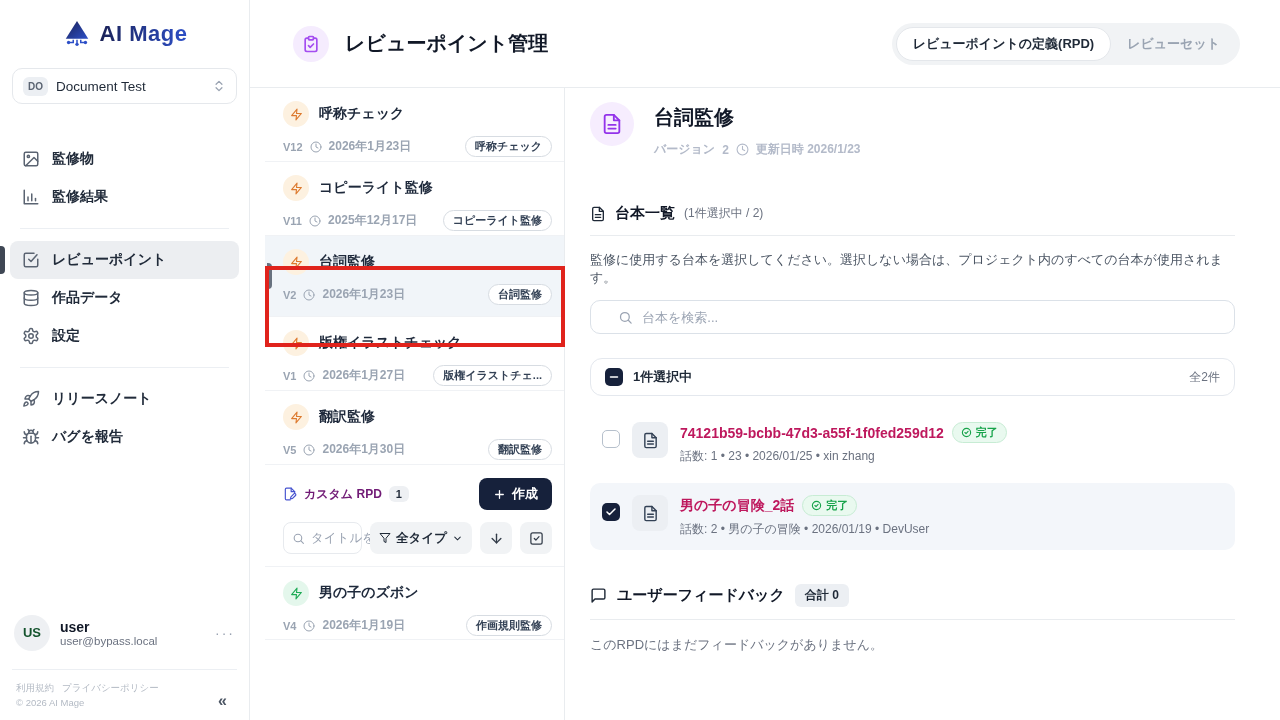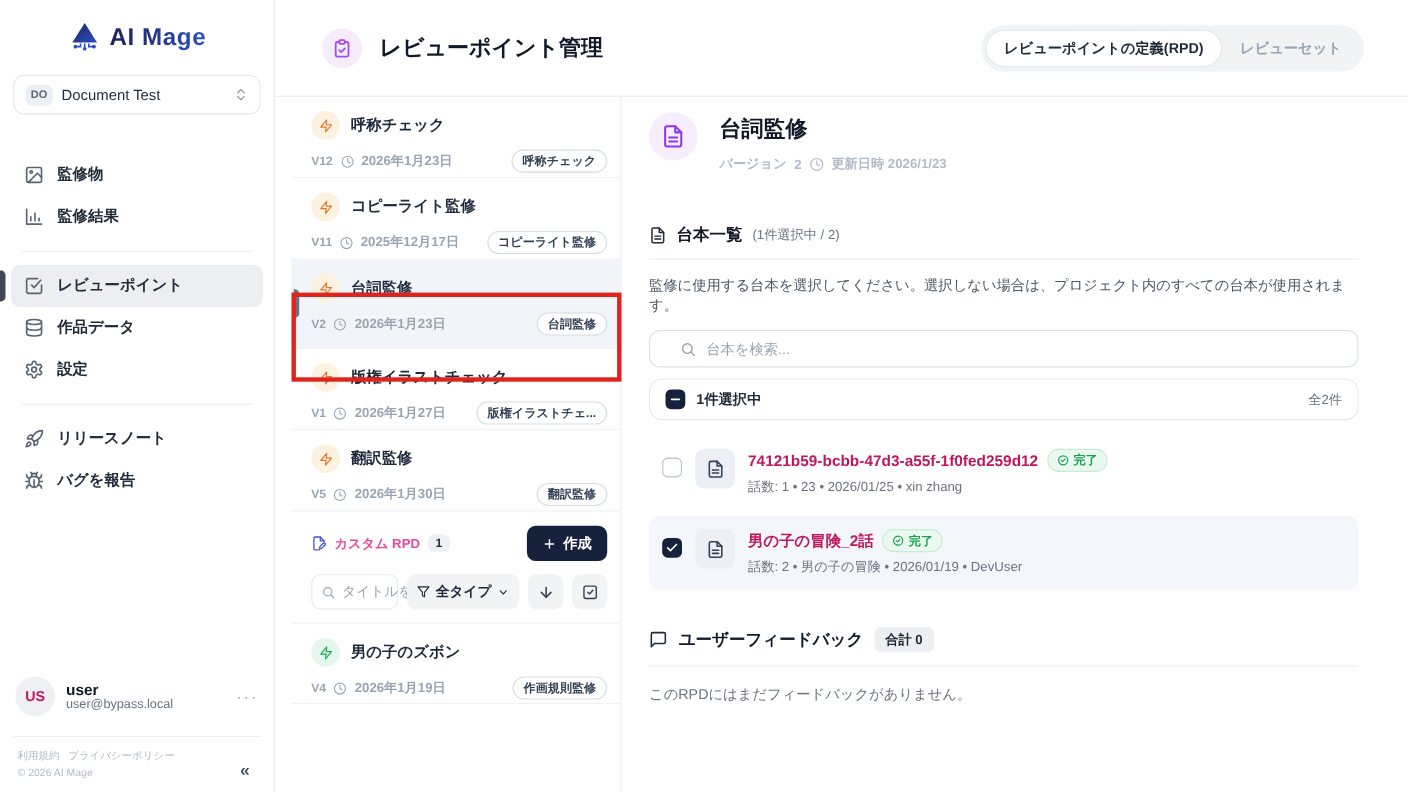--- a/index.html
+++ b/index.html
@@ -23,21 +23,21 @@
   .nav { margin-top:36px; padding:0 10px; }
   .nav-item { position:relative; display:flex; align-items:center; gap:12px; height:38px;
     padding:0 12px; border-radius:8px; font-size:14px; font-weight:700; color:#212b3a; cursor:pointer; }
   .nav-item .nico { color:#5b6472; }
   .nav-item.active { background:#eceef1; }
   .active-pill { position:absolute; left:-10px; top:50%; transform:translateY(-50%);
     width:5px; height:28px; background:#3f4754; border-radius:0 4px 4px 0; }
   .nav-div { border-top:1px solid #eceff3; margin:12px 10px; }
   .user-block { margin-top:auto; padding:0 12px; }
   .user-row { display:flex; align-items:center; gap:10px; padding:8px 2px; }
-  .avatar { width:36px; height:36px; border-radius:50%; background:#eef0f3; color:#be185d;
+  .avatar { width:36px; height:36px; border-radius:50%; background:#eef0f3; color:#14532d;
     font-size:13px; font-weight:700; display:flex; align-items:center; justify-content:center; }
   .user-name { font-size:14px; font-weight:700; color:#111827; }
   .user-email { font-size:11.5px; color:#6b7280; }
   .more-btn { margin-left:auto; color:#9aa3b2; font-size:14px; letter-spacing:2px; cursor:pointer; }
   .side-foot { border-top:1px solid #eceff3; margin-top:10px; padding:10px 4px 0;
     display:flex; align-items:flex-end; }
   .foot-links { font-size:9.5px; color:#b3bac4; line-height:1.6; }
   .foot-links a { color:#b3bac4; text-decoration:none; margin-right:8px; cursor:pointer; }
   .collapse-btn { margin-left:auto; color:#4b5563; font-size:16px; font-weight:700; cursor:pointer; padding:0 6px; }
 
@@ -74,21 +74,21 @@
   .rpd-meta { display:flex; align-items:center; gap:7px; margin-top:9px; }
   .ver { font-size:11px; font-weight:700; color:#9aa4b2; }
   .mdate { font-size:12px; font-weight:700; color:#9aa4b2; }
   .mclock { color:#9aa4b2; }
   .tag { margin-left:auto; border:1px solid #d7dce2; border-radius:9999px; background:#fff;
     font-size:11px; font-weight:700; color:#334155; padding:2px 9px; white-space:nowrap; max-width:130px;
     overflow:hidden; text-overflow:ellipsis; }
   .annot { position:absolute; left:15px; top:178px; width:300px; height:81px; border:4px solid #e0231c;
     z-index:6; pointer-events:none; }
   .custom-head { display:flex; align-items:center; gap:7px; padding:13px 12px 10px 18px; }
-  .custom-label { font-size:12px; font-weight:700; color:#ec4899; }
+  .custom-label { font-size:12px; font-weight:700; color:#701a75; }
   .custom-ic { color:#4653cf; }
   .count-pill2 { background:#eef0f3; border-radius:6px; font-size:11px; font-weight:700; color:#1f2937; padding:2px 7px; }
   .create-btn { margin-left:auto; background:#16213b; color:#fff; border-radius:8px; height:32px;
     padding:0 14px; display:flex; align-items:center; gap:6px; font-size:13px; font-weight:600; cursor:pointer; }
   .list-toolbar { display:flex; align-items:center; gap:8px; padding:2px 12px 12px 18px; }
   .mini-search { flex:1; min-width:0; height:32px; background:#fff; border:1px solid #e7eaee; border-radius:8px;
     display:flex; align-items:center; gap:6px; padding:0 8px; color:#9aa3b2; }
   .mini-search input { border:0; outline:0; width:70px; font-size:12.5px; color:#1f2937; background:transparent;
     font-family:inherit; }
   .mini-search input::placeholder { color:#9aa3b2; }
@@ -109,21 +109,21 @@
   .sec-title-row .st-ic { color:#1f2937; }
   .sec-title { font-size:15px; font-weight:700; color:#111827; }
   .sec-note { font-size:12px; color:#6b7280; }
   .h-div { border-top:1px solid #e9ecef; margin-top:12px; }
   .desc { font-size:13px; color:#4b5563; margin-top:15px; }
   .search-box { margin-top:13px; height:34px; border:1px solid #dbe1e8; border-radius:10px; display:flex;
     align-items:center; gap:9px; padding:0 27px; color:#9aa3b2; }
   .search-box input { border:0; outline:0; flex:1; font-size:13px; color:#1f2937; background:transparent;
     font-family:inherit; }
   .search-box input::placeholder { color:#9aa3b2; }
-  .sel-bar { margin-top:10px; height:38px; border:1px solid #e4e8ee; border-radius:12px; display:flex;
+  .sel-bar { margin-top:24px; height:38px; border:1px solid #e4e8ee; border-radius:12px; display:flex;
     align-items:center; gap:10px; padding:0 14px; }
   .cb { width:18px; height:18px; border-radius:5px; flex-shrink:0; cursor:pointer; }
   .cb.dark { background:#16213b; color:#fff; display:flex; align-items:center; justify-content:center; }
   .cb.empty { border:1.5px solid #b6c0cc; background:#fff; }
   .sel-text { font-size:13px; font-weight:600; color:#1f2937; }
   .sel-total { margin-left:auto; font-size:12px; color:#6b7280; }
   .script-row { display:flex; align-items:flex-start; gap:12px; padding:12px 12px; border-radius:10px; margin-top:6px; }
   .script-row.on { background:#f3f6fa; }
   .script-row .cb { margin-top:8px; }
   .doc-tile { width:36px; height:36px; background:#eceff3; border-radius:8px; color:#334155;

